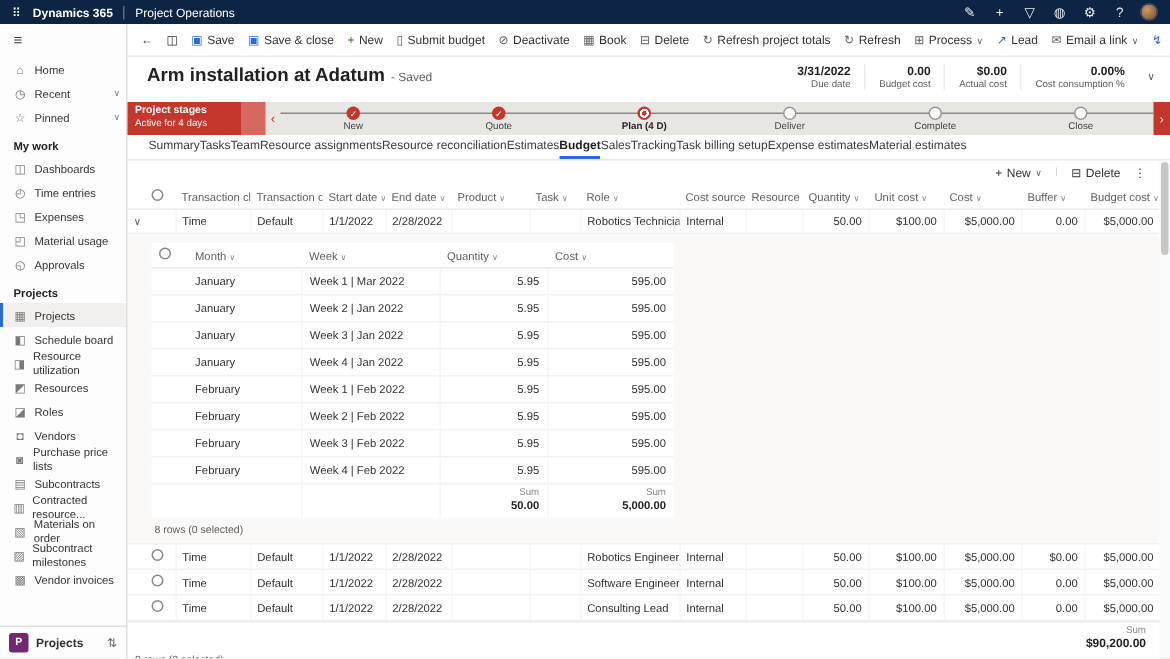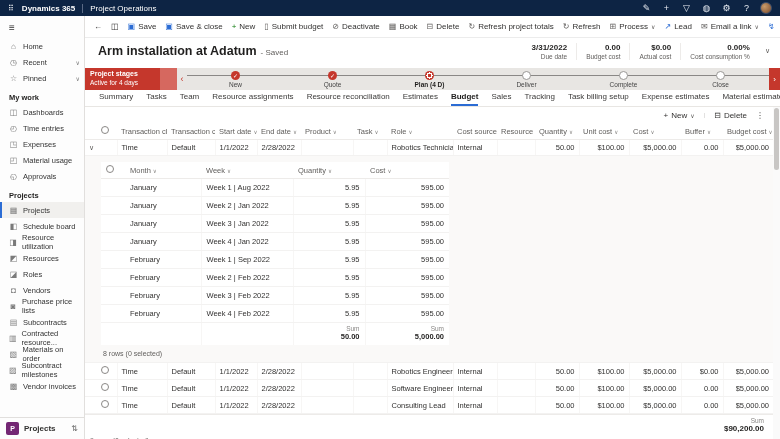--- a/index.html
+++ b/index.html
@@ -68,21 +68,21 @@
   .stage { flex:1; display:flex; flex-direction:column; align-items:center; z-index:1; padding-top:3px; }
   .dot { width:9px; height:9px; border-radius:50%; display:flex; align-items:center; justify-content:center; }
   .dot.done { background:#c5372c; color:#fff; font-size:6px; }
   .dot.active { background:radial-gradient(circle,#c5372c 1.5px,#fff 1.6px 3px,#c5372c 3.1px); }
   .dot.todo { background:#fff; border:1px solid #9a9896; }
   .stage .lbl { font-size:6.5px; color:#444; margin-top:1px; }
   .stage.cur .lbl { font-weight:bold; color:#201f1e; }
   .schev-r { width:11px; background:#c5372c; color:#fff; display:flex; align-items:center; justify-content:center; font-size:8px; }
 
   
-  .tabs { height:17px; display:flex; gap:13px; padding:0 14px; align-items:flex-end;
+  .tabs { height:17px; display:flex; gap:0; padding:0 14px; align-items:flex-end;
           border-bottom:1px solid #e8e6e3; font-size:8px; color:#3b3a39; white-space:nowrap; }
   .tab { padding-bottom:3px; border-bottom:2px solid transparent; }
   .tab.active { font-weight:bold; color:#201f1e; border-bottom-color:#2b6cd4; }
 
   
   .gridwrap { flex:1; position:relative; font-size:7.5px; overflow:hidden; }
   .gtool { height:16px; display:flex; justify-content:flex-end; align-items:center; gap:9px; padding:0 16px; color:#323130; font-size:8px; }
   .gtool .gi { display:flex; align-items:center; gap:3px; }
   .gtool .sep { color:#c8c6c4; font-size:6px; }
 
@@ -466,21 +466,21 @@
                         <tr>
                     <th><span class="cb"></span></th>
                     <th><span>Month</span><span class="sortc">∨</span></th>
                     <th><span>Week</span><span class="sortc">∨</span></th>
                     <th class="num"><span>Quantity</span><span class="sortc">∨</span></th>
                     <th class="num"><span>Cost</span><span class="sortc">∨</span></th>
                   </tr>
                   <tr>
                           <td></td>
                           <td>January</td>
-                          <td>Week 1 | Aug 2022</td>
+                          <td>Week 1 | Mar 2022</td>
                           <td class="num">5.95</td>
                           <td class="num">595.00</td>
                         </tr>
                   <tr>
                           <td></td>
                           <td>January</td>
                           <td>Week 2 | Jan 2022</td>
                           <td class="num">5.95</td>
                           <td class="num">595.00</td>
                         </tr>
@@ -494,21 +494,21 @@
                   <tr>
                           <td></td>
                           <td>January</td>
                           <td>Week 4 | Jan 2022</td>
                           <td class="num">5.95</td>
                           <td class="num">595.00</td>
                         </tr>
                   <tr>
                           <td></td>
                           <td>February</td>
-                          <td>Week 1 | Sep 2022</td>
+                          <td>Week 1 | Feb 2022</td>
                           <td class="num">5.95</td>
                           <td class="num">595.00</td>
                         </tr>
                   <tr>
                           <td></td>
                           <td>February</td>
                           <td>Week 2 | Feb 2022</td>
                           <td class="num">5.95</td>
                           <td class="num">595.00</td>
                         </tr>

